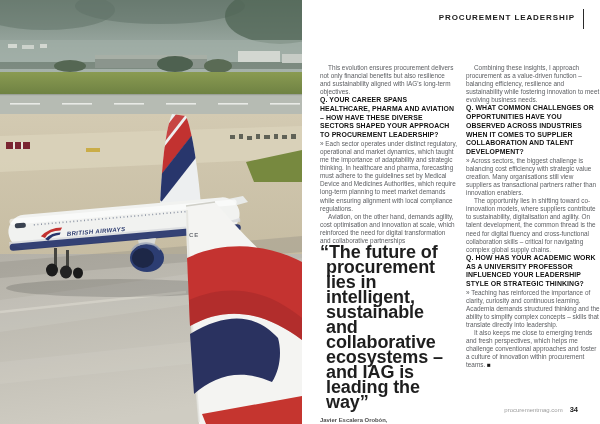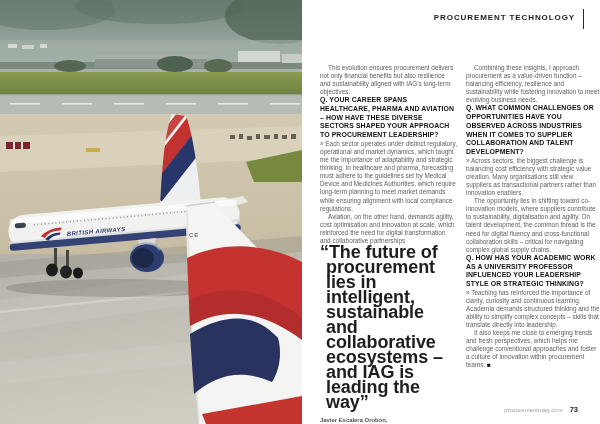--- a/index.html
+++ b/index.html
@@ -170,21 +170,21 @@
       <path d="M 186,206 L 215,202" stroke="#cfcfc8" stroke-width="1.4" fill="none"></path>
       <path d="M 187,210 C 189,280 193,350 199,422" stroke="#e0e0da" stroke-width="2" fill="none" opacity="0.7"></path>
       <path d="M 187,258 C 225,240 268,244 302,262 L 302,340 C 262,310 225,306 190,326 Z" fill="#c43330"></path>
       <path d="M 189,300 C 230,282 268,290 302,318 L 302,340 C 262,310 225,306 190,326 Z" fill="#9e2527" opacity="0.45"></path>
       <path d="M 190,334 C 230,310 258,316 278,338 C 282,352 280,370 272,382 C 240,368 215,376 194,394 Z" fill="#2a3260"></path>
       <polygon points="202,414 302,396 302,424 206,424" fill="#c5352f"></polygon>
       <text x="189" y="237" font-size="6" font-weight="bold" fill="#6a6e74" letter-spacing="1">CE</text>
     </g>
   </svg>
 
-  <div class="section-label">PROCUREMENT TECHNOLOGY</div>
+  <div class="section-label">PROCUREMENT LEADERSHIP</div>
   <div class="section-rule"></div>
 
   <div class="col col1">
     <p class="indent">This evolution ensures procurement delivers not only financial benefits but also resilience and sustainability aligned with IAG's long-term objectives.</p>
     <p class="qhead">Q. YOUR CAREER SPANS HEALTHCARE, PHARMA AND AVIATION – HOW HAVE THESE DIVERSE SECTORS SHAPED YOUR APPROACH TO PROCUREMENT LEADERSHIP?</p>
     <p>» Each sector operates under distinct regulatory, operational and market dynamics, which taught me the importance of adaptability and strategic thinking. In healthcare and pharma, forecasting must adhere to the guidelines set by Medical Device and Medicines Authorities, which require long-term planning to meet market demands while ensuring alignment with local compliance regulations.</p>
     <p class="indent">Aviation, on the other hand, demands agility, cost optimisation and innovation at scale, which reinforced the need for digital transformation and collaborative partnerships</p>
     <p class="quote">“The future of procurement lies in intelligent, sustainable and collaborative ecosystems – and IAG is leading the way”</p>
     <div class="attr">
       <div class="attr-name">Javier Escalera Orobón,</div>
@@ -198,16 +198,16 @@
     <p class="qhead">Q. WHAT COMMON CHALLENGES OR OPPORTUNITIES HAVE YOU OBSERVED ACROSS INDUSTRIES WHEN IT COMES TO SUPPLIER COLLABORATION AND TALENT DEVELOPMENT?</p>
     <p>» Across sectors, the biggest challenge is balancing cost efficiency with strategic value creation. Many organisations still view suppliers as transactional partners rather than innovation enablers.</p>
     <p class="indent">The opportunity lies in shifting toward co-innovation models, where suppliers contribute to sustainability, digitalisation and agility. On talent development, the common thread is the need for digital fluency and cross-functional collaboration skills – critical for navigating complex global supply chains.</p>
     <p class="qhead">Q. HOW HAS YOUR ACADEMIC WORK AS A UNIVERSITY PROFESSOR INFLUENCED YOUR LEADERSHIP STYLE OR STRATEGIC THINKING?</p>
     <p>» Teaching has reinforced the importance of clarity, curiosity and continuous learning. Academia demands structured thinking and the ability to simplify complex concepts – skills that translate directly into leadership.</p>
     <p class="indent"><span>It also keeps me close to emerging trends and fresh perspectives, which helps me challenge conventional approaches and foster a culture of innovation within procurement teams. </span><span class="endmark">■</span></p>
   </div>
 
   <div class="footer">
     <span>procurementmag.com</span>
-    <span class="pageno">73</span>
+    <span class="pageno">34</span>
   </div>
 
 </div>
 
 </body></html>

